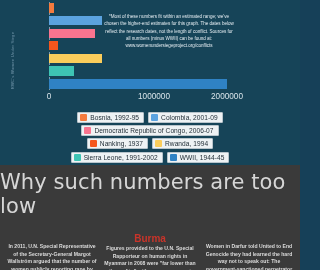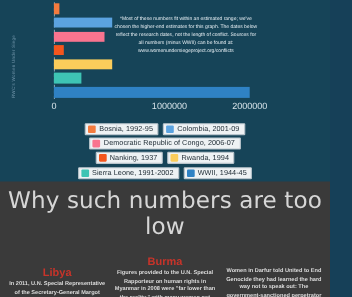--- a/index.html
+++ b/index.html
@@ -69,21 +69,21 @@
   .legend-text{
     font-size:6.6px;color:#1d2a33;white-space:nowrap;letter-spacing:.05px;
   }
 
   
   .lower{
     position:absolute;left:0;top:165px;width:300px;height:105px;
     background:#3a3a3a;
   }
   .lower-title{
-    position:absolute;left:0;top:5px;width:300px;text-align:center;
+    position:absolute;left:0;top:5px;width:300px;
     font-size:21px;color:#d6d6d6;font-weight:400;
     letter-spacing:.1px;
     font-family:"DejaVu Sans", sans-serif;
   }
   .col{position:absolute;text-align:center;}
   .col-head{
     font-size:10px;color:#c8342a;font-weight:700;margin-bottom:1px;
   }
   .col-body{
     font-size:5.1px;line-height:1.5;color:#dcdcdc;font-weight:700;
@@ -173,21 +173,20 @@
             <span class="legend-text">WWII, 1944-45</span>
           </div>
         </div>
     </div>
   </div>
 
   <div class="lower">
     <div class="lower-title">Why such numbers are too low</div>
 
     <div class="col col-libya">
-      <div class="col-head">Libya</div>
       <div class="col-body">In 2011, U.N. Special Representative of the Secretary-General Margot Wallström argued that the number of women publicly reporting rape by troops in Libya is deceptively low.</div>
     </div>
 
     <div class="col col-burma">
       <div class="col-head">Burma</div>
       <div class="col-body">Figures provided to the U.N. Special Rapporteur on human rights in Myanmar in 2008 were "far lower than the reality," with many women not reporting sexualized violence because of the trauma attached to it.</div>
     </div>
 
     <div class="col col-darfur">
       <div class="col-body">Women in Darfur told United to End Genocide they had learned the hard way not to speak out: The government-sanctioned perpetrator often strikes again after a woman goes public.</div>

